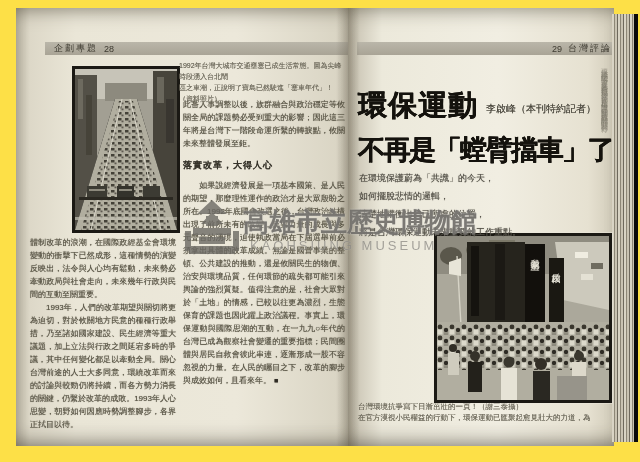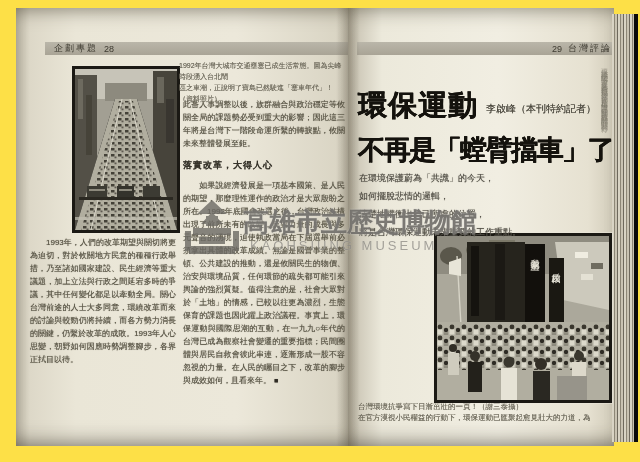--- a/index.html
+++ b/index.html
@@ -116,20 +116,21 @@
       <div class="caption">區之車潮，正說明了寶島已然駛進「塞車年代」！（資料照片）</div>
     </div>
 
     <div class="col-mid">
       <div class="bodytext">此番人事調整以後，族群融合與政治穩定等攸關全局的課題勢必受到重大的影響；因此這三年將是台灣下一階段命運所繫的轉捩點，攸關未來整體發展至鉅。</div>
       <div class="subhead">落實改革，大得人心</div>
       <div class="bodytext"><span>　　如果說經濟發展是一項基本國策、是人民的期望，那麼理性運作的政治才是大眾殷盼之所在。1992年底國會改選之後，台灣政治結構出現了前所未有的改變，反對力量的成長與多元聲音的湧現，迫使執政當局在下屆選舉前必須拿出具體的改革成績。無論是國營事業的整頓、公共建設的推動，還是攸關民生的物價、治安與環境品質，任何環節的疏失都可能引來輿論的強烈質疑。值得注意的是，社會大眾對於「土地」的情感，已較以往更為濃烈，生態保育的課題也因此躍上政治議程。事實上，環保運動與國際思潮的互動，在一九九○年代的台灣已成為觀察社會變遷的重要指標；民間團體與居民自救會彼此串連，逐漸形成一股不容忽視的力量。在人民的矚目之下，改革的腳步與成效如何，且看來年。</span><span class="endmark">■</span></div>
     </div>
 
     <div class="col-left">
+      <div class="bodytext">體制改革的浪潮，在國際政經基金會環境變動的衝擊下已然成形，這種情勢的演變反映出，法令與人心均有鬆動，未來勢必牽動政局與社會走向，未來幾年行政與民間的互動至關重要。</div>
       <div class="bodytext">　　1993年，人們的改革期望與關切將更為迫切，對於攸關地方民意的種種行政舉措，乃至諸如國家建設、民生經濟等重大議題，加上立法與行政之間延宕多時的爭議，其中任何變化都足以牽動全局。關心台灣前途的人士大多同意，環繞改革而來的討論與較勁仍將持續，而各方勢力消長的關鍵，仍繫於改革的成敗。1993年人心思變，朝野如何因應時勢調整腳步，各界正拭目以待。</div>
     </div>
 
     <div class="footer footer-left">1993年1月號</div>
   </div>
 
   <div class="page page-right">
     <div class="kicker-bar kicker-right">
       <span class="kicker-num">29</span>
       <span>台灣評論</span>

